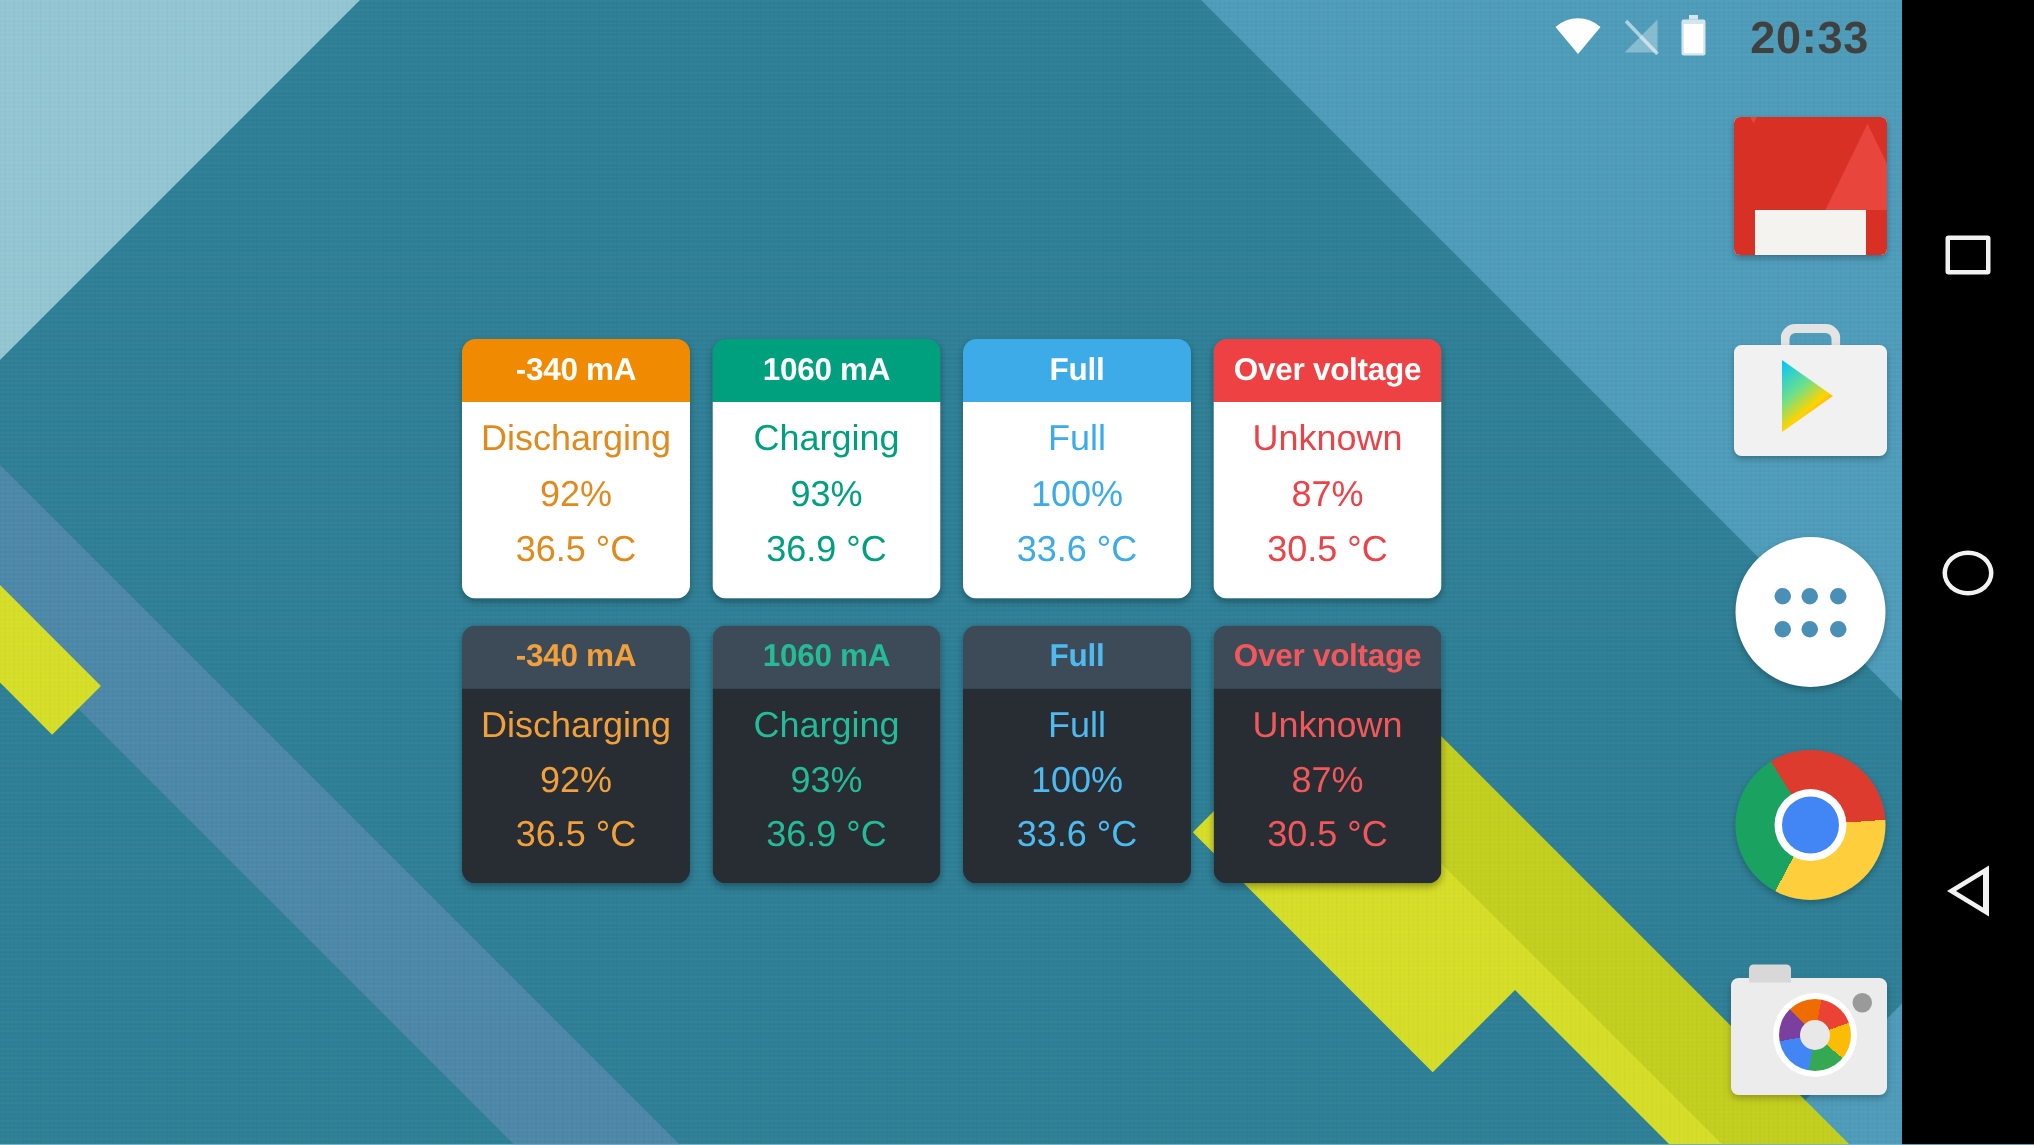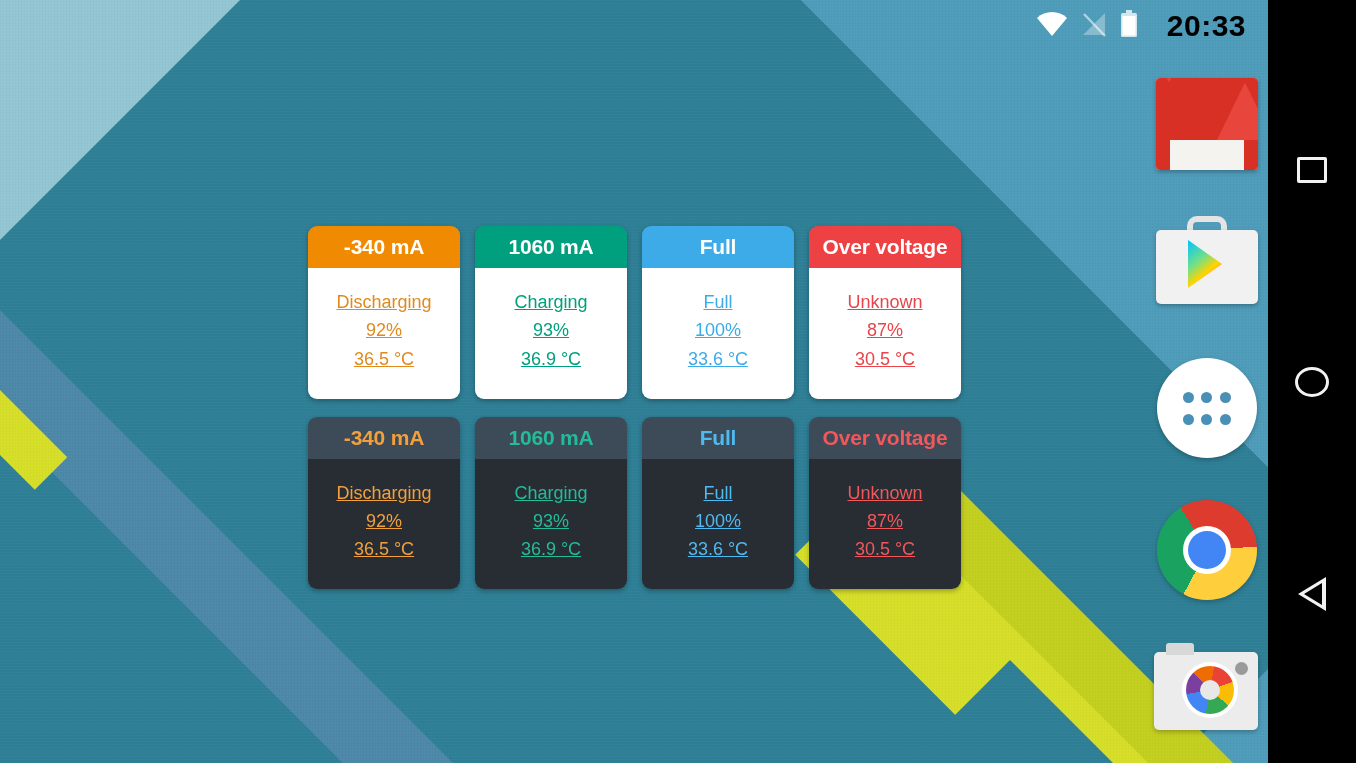--- a/index.html
+++ b/index.html
@@ -115,21 +115,21 @@
     width: 1268px; height: 52px;
     display: flex;
     align-items: center;
     justify-content: flex-end;
     padding-right: 22px;
     gap: 13px;
     z-index: 20;
   }
   .status-icon { display: block; }
   #clock {
-    color: #000000;
+    color: #404040;
     font-size: 30px;
     font-weight: bold;
     letter-spacing: .5px;
     line-height: 1;
     margin-left: 16px;
   }
 
   
   #widget-area {
     position: absolute;
@@ -159,21 +159,21 @@
   .widget-body {
     height: 131px;
     background: #ffffff;
     display: flex;
     flex-direction: column;
     align-items: center;
     justify-content: center;
     gap: 2px;
     padding-bottom: 6px;
   }
-  .widget-body .line { font-size: 18px; line-height: 1.45; white-space: nowrap; text-decoration: underline; }
+  .widget-body .line { font-size: 24px; line-height: 1.45; white-space: nowrap; }
 
   
   .widget.dark .widget-header { background: #3d4a57 !important; }
   .widget.dark .widget-body   { background: #272d33; height: 130px; }
 
   
   #dock {
     position: absolute;
     right: 88px; top: 0;
     width: 120px; height: 763px;

